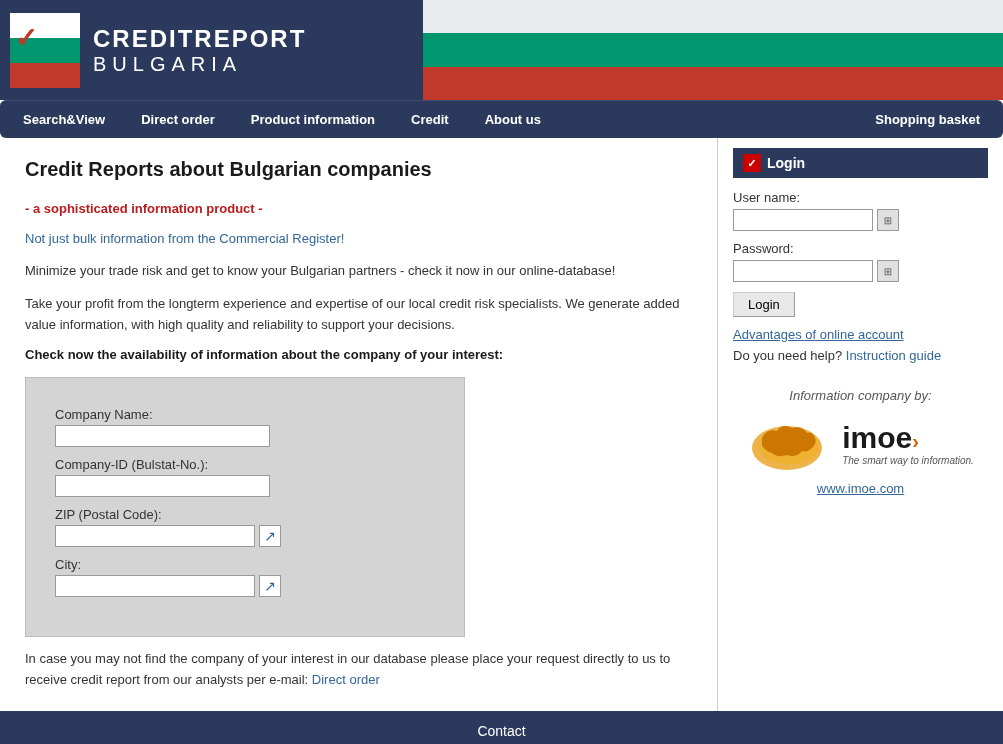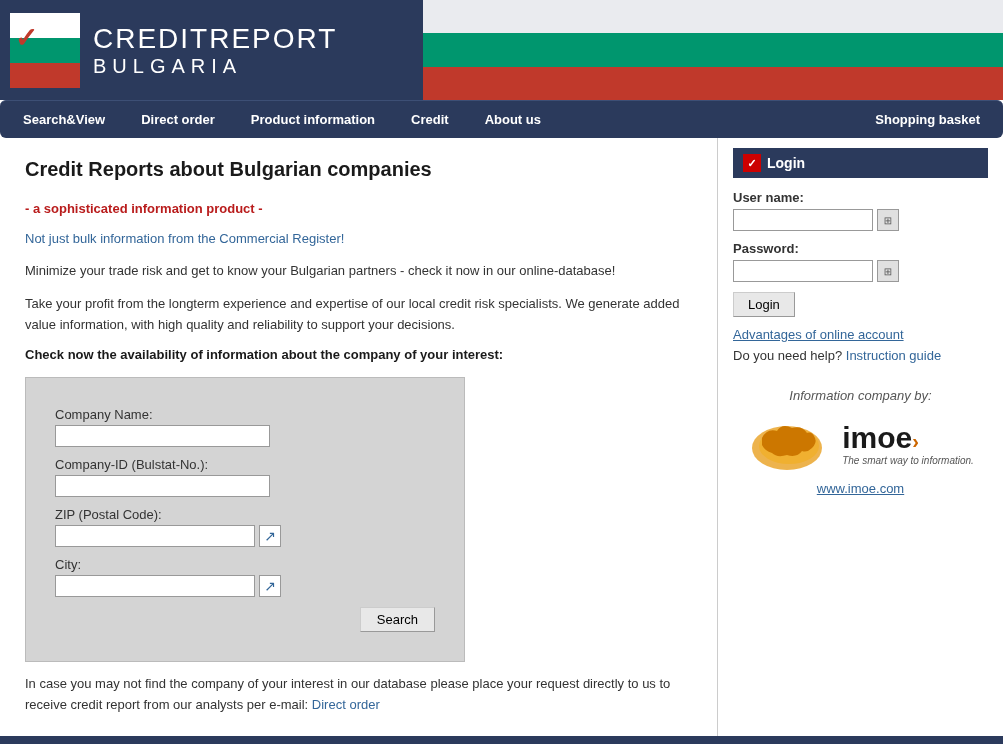--- a/index.html
+++ b/index.html
@@ -12,22 +12,22 @@
       display: flex;
       align-items: center;
       padding: 0 10px;
       position: relative;
     }
     .logo-text {
       color: #fff;
       margin-left: 5px;
     }
     .logo-text .credit {
-      font-size: 28px;
-      font-weight: normal;
+      font-size: 24px;
+      font-weight: bold;
       letter-spacing: 2px;
     }
     .logo-text .bulgaria {
       font-size: 20px;
       letter-spacing: 6px;
     }
     .header-flag-right {
       position: absolute;
       right: 0;
       top: 0;
@@ -212,21 +212,21 @@
       background: #cc0000;
       display: inline-flex;
       align-items: center;
       justify-content: center;
       color: #fff;
       font-size: 11px;
       font-weight: bold;
     }
     .login-field-label {
       font-size: 13px;
-      font-weight: bold;
+      font-weight: normal;
       color: #333;
       margin-bottom: 4px;
       display: block;
     }
     .login-input-row {
       display: flex;
       align-items: center;
       gap: 4px;
       margin-bottom: 10px;
     }
@@ -377,23 +377,20 @@
           <button class="arrow-btn">↗</button>
         </div>
       </div>
       <div class="form-group">
         <label>City:</label>
         <div class="form-row">
           <input type="text" class="form-input" style="">
           <button class="arrow-btn">↗</button>
         </div>
       </div>
-      <div class="search-btn-row">
-        <button class="search-button">Search</button>
-      </div>
     </div>
 
     <div class="bottom-text">
       <span>In case you may not find the company of your interest in our database please place your request directly to us to receive credit report from our analysts per e-mail:</span>
       <a style="color:#336699;cursor:pointer;">Direct order</a>
     </div>
   </div>
 
   <div class="sidebar">
 

